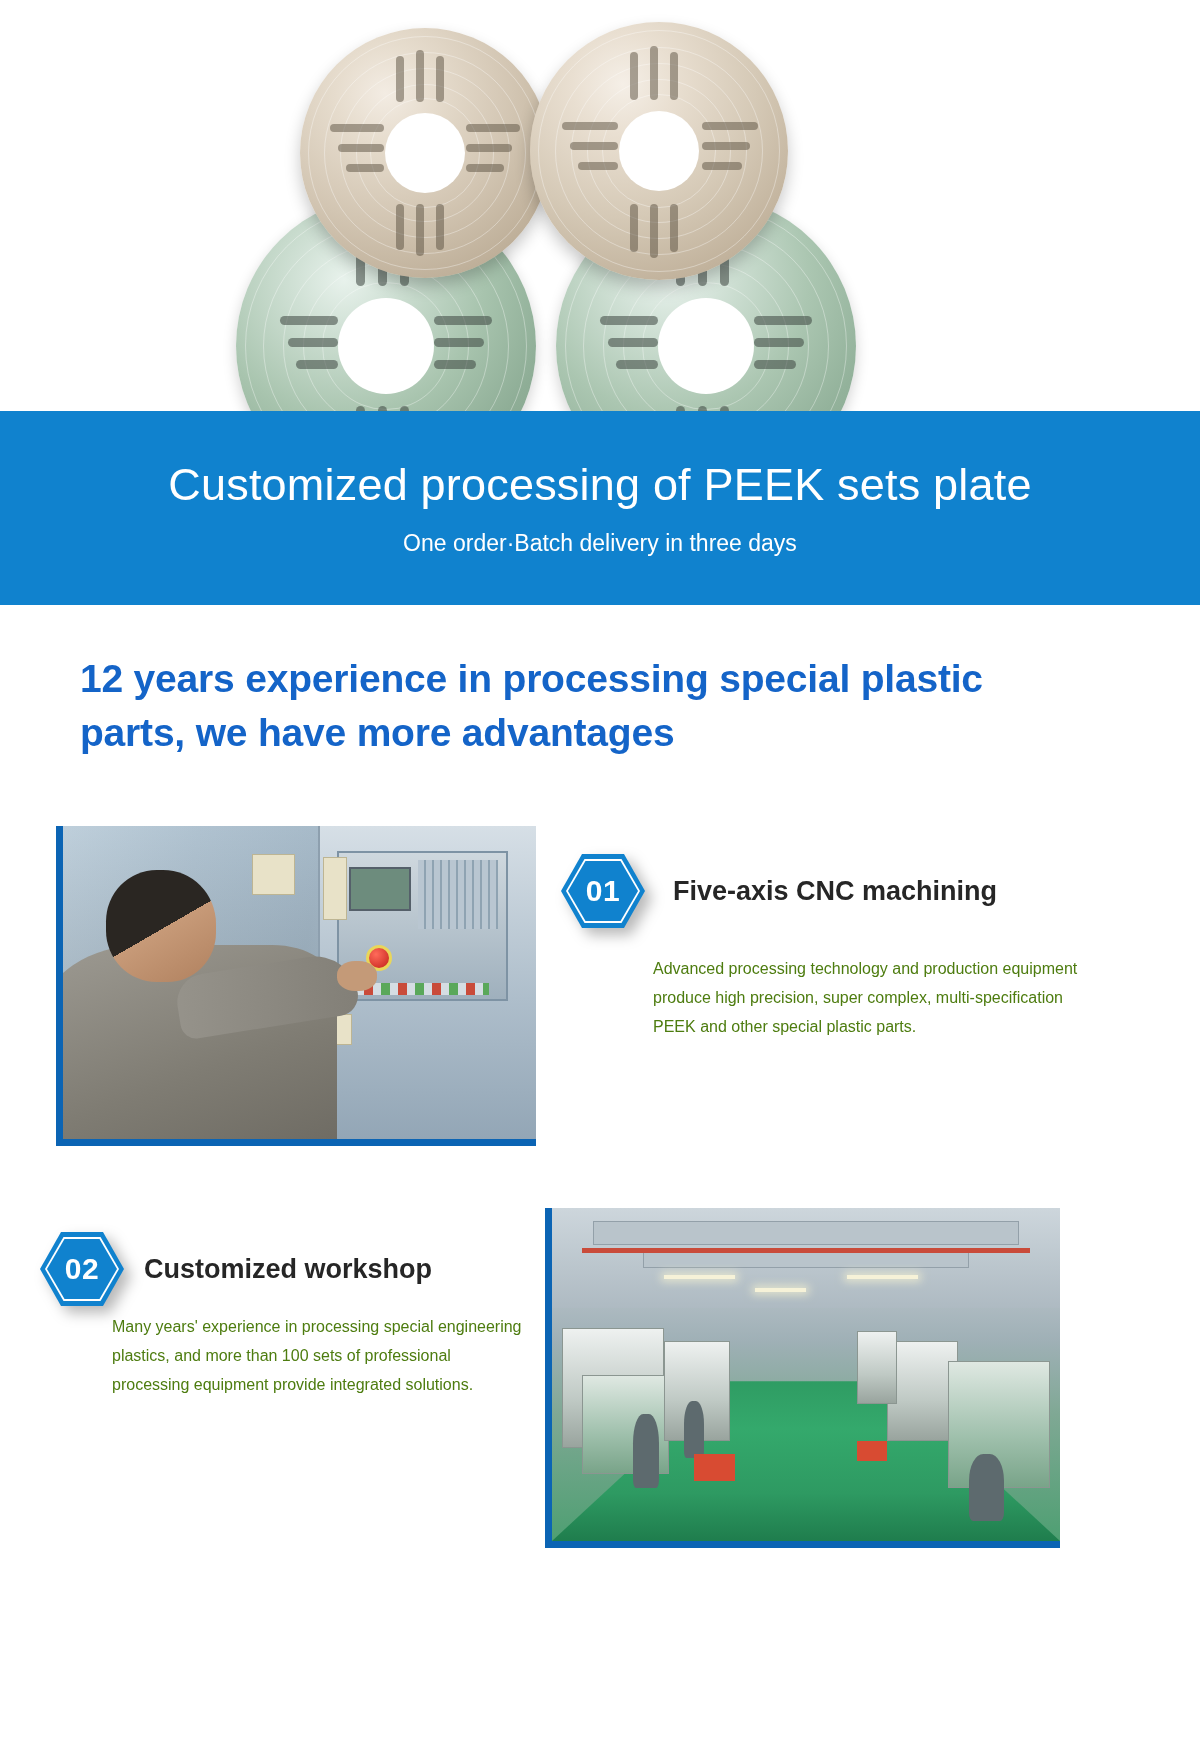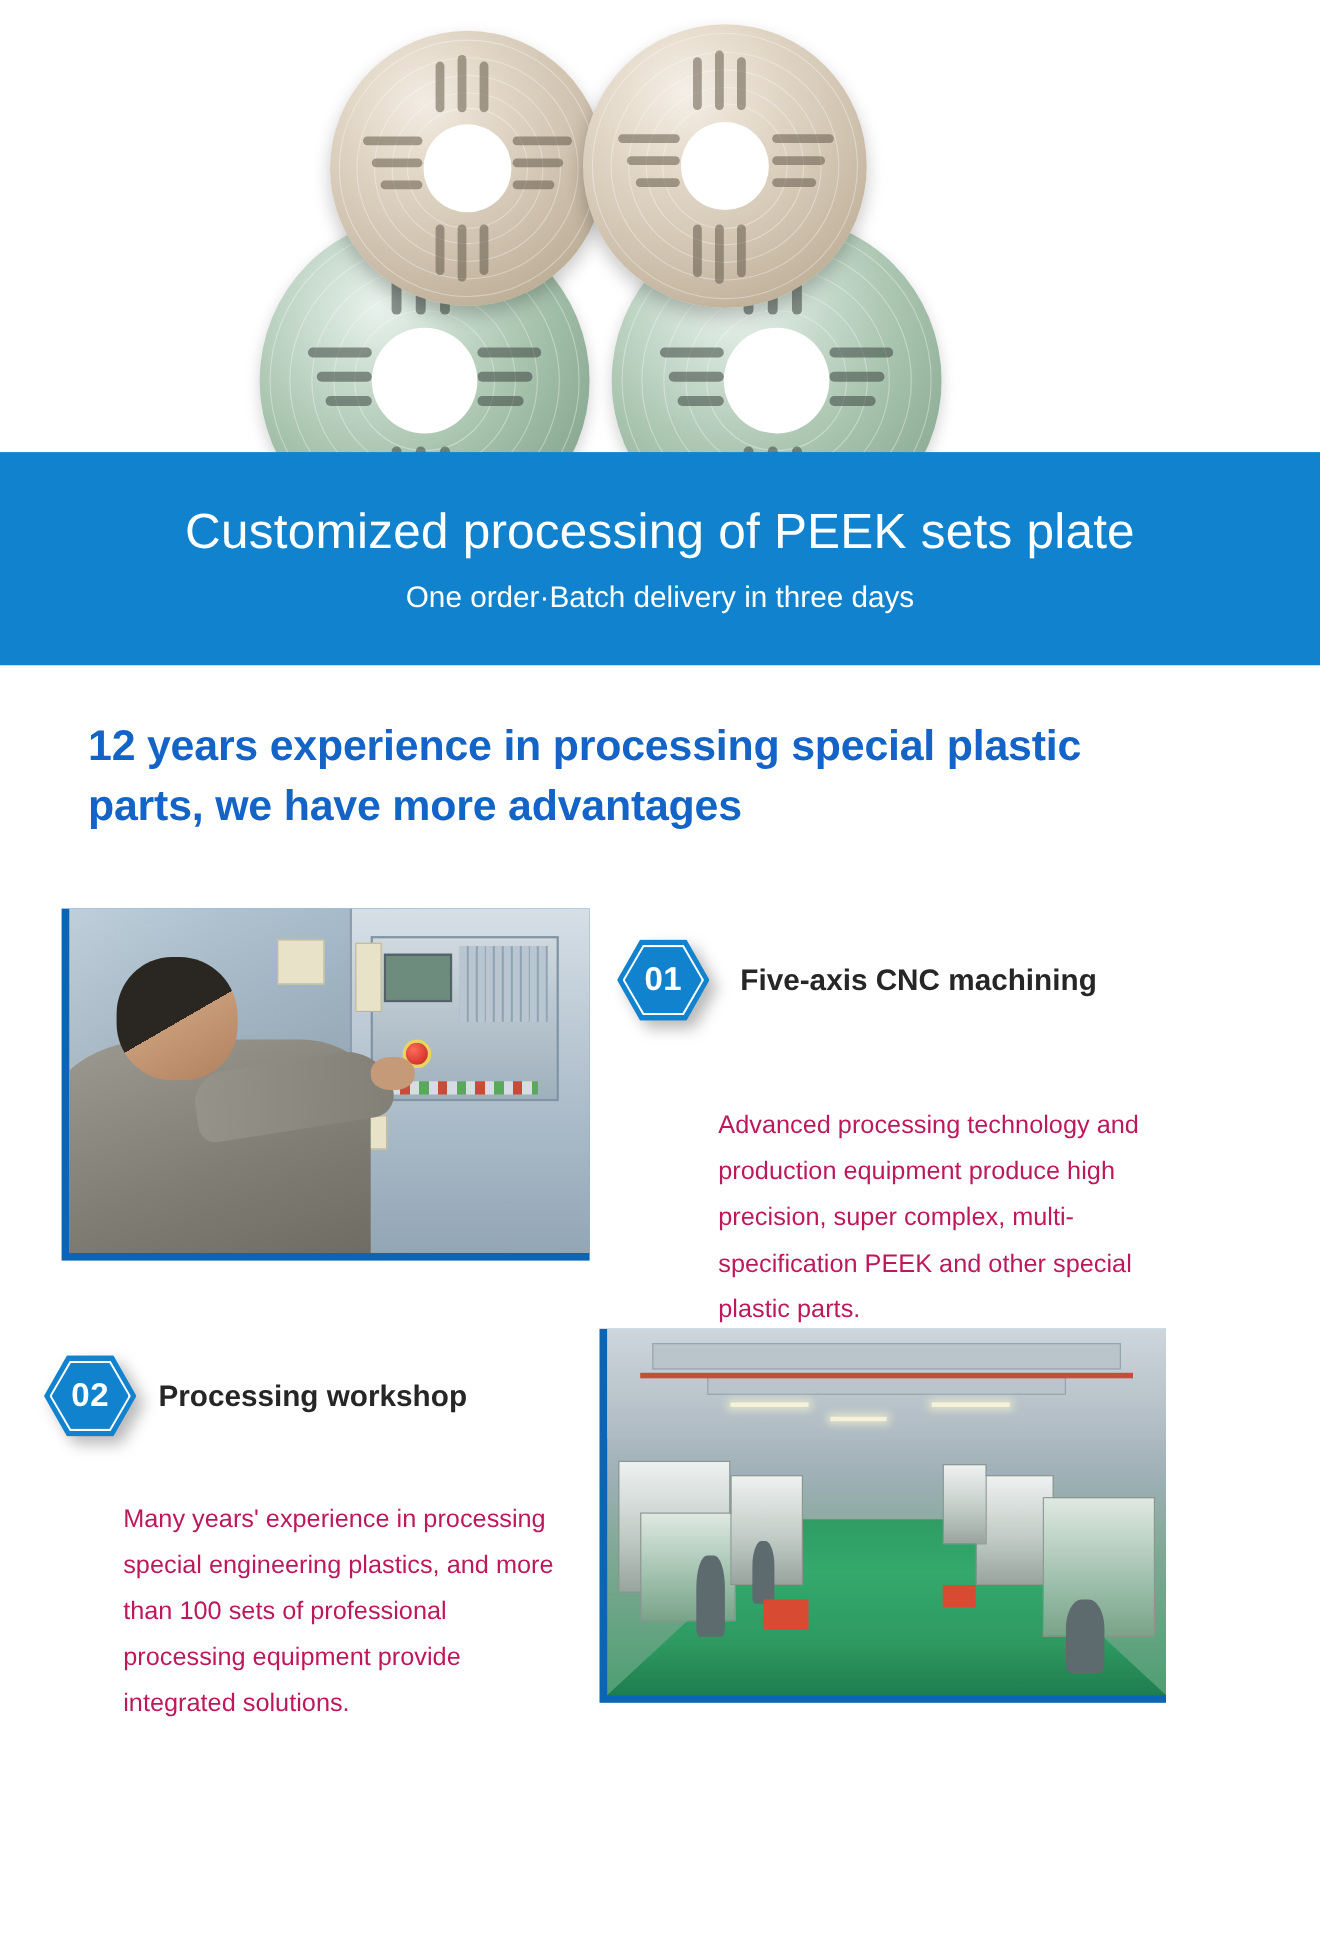--- a/index.html
+++ b/index.html
@@ -108,21 +108,21 @@
   .banner-title {
     color: #ffffff;
     font-size: 45px;
     font-weight: 400;
     letter-spacing: 0.2px;
     line-height: 1.15;
     white-space: nowrap;
   }
   .banner-sub {
     color: #ffffff;
-    font-size: 27px;
+    font-size: 23px;
     font-weight: 400;
     margin-top: 20px;
     white-space: nowrap;
   }
 
   
   .section-heading {
     position: absolute;
     left: 80px; top: 652px;
     width: 1010px;
@@ -278,25 +278,24 @@
     z-index: 2;
   }
 
   .feat-title {
     color: #262626;
     font-size: 27px;
     font-weight: bold;
     white-space: nowrap;
   }
   .feat-body {
-    color: #be185d;
-    font-size: 23px;
+    color: #4d7c0f;
+    font-size: 16px;
     line-height: 1.82;
     font-weight: 400;
-    margin-top: 48px;
   }
 
   
   #feature-01 { left: 16px; top: 826px; width: 1200px; height: 360px; }
   #feature-01 .photo-frame { left: 40px; top: 0; width: 480px; height: 320px; }
   #feature-01 .f-head {
     position: absolute; left: 545px; top: 28px;
     display: flex; align-items: center; gap: 28px;
   }
   #feature-01 .feat-body {
@@ -475,17 +474,17 @@
     </div>
   </div>
 
   <div class="f-head">
     <div class="hex">
       <div class="hex-outer"></div>
       <div class="hex-inner"></div>
       <div class="hex-core"></div>
       <span class="hex-num">02</span>
     </div>
-    <div class="feat-title">Processing workshop</div>
+    <div class="feat-title">Customized workshop</div>
   </div>
 
   <div class="feat-body">Many years' experience in processing special engineering plastics, and more than 100 sets of professional processing equipment provide integrated solutions.</div>
 </div>
 
 </body></html>

